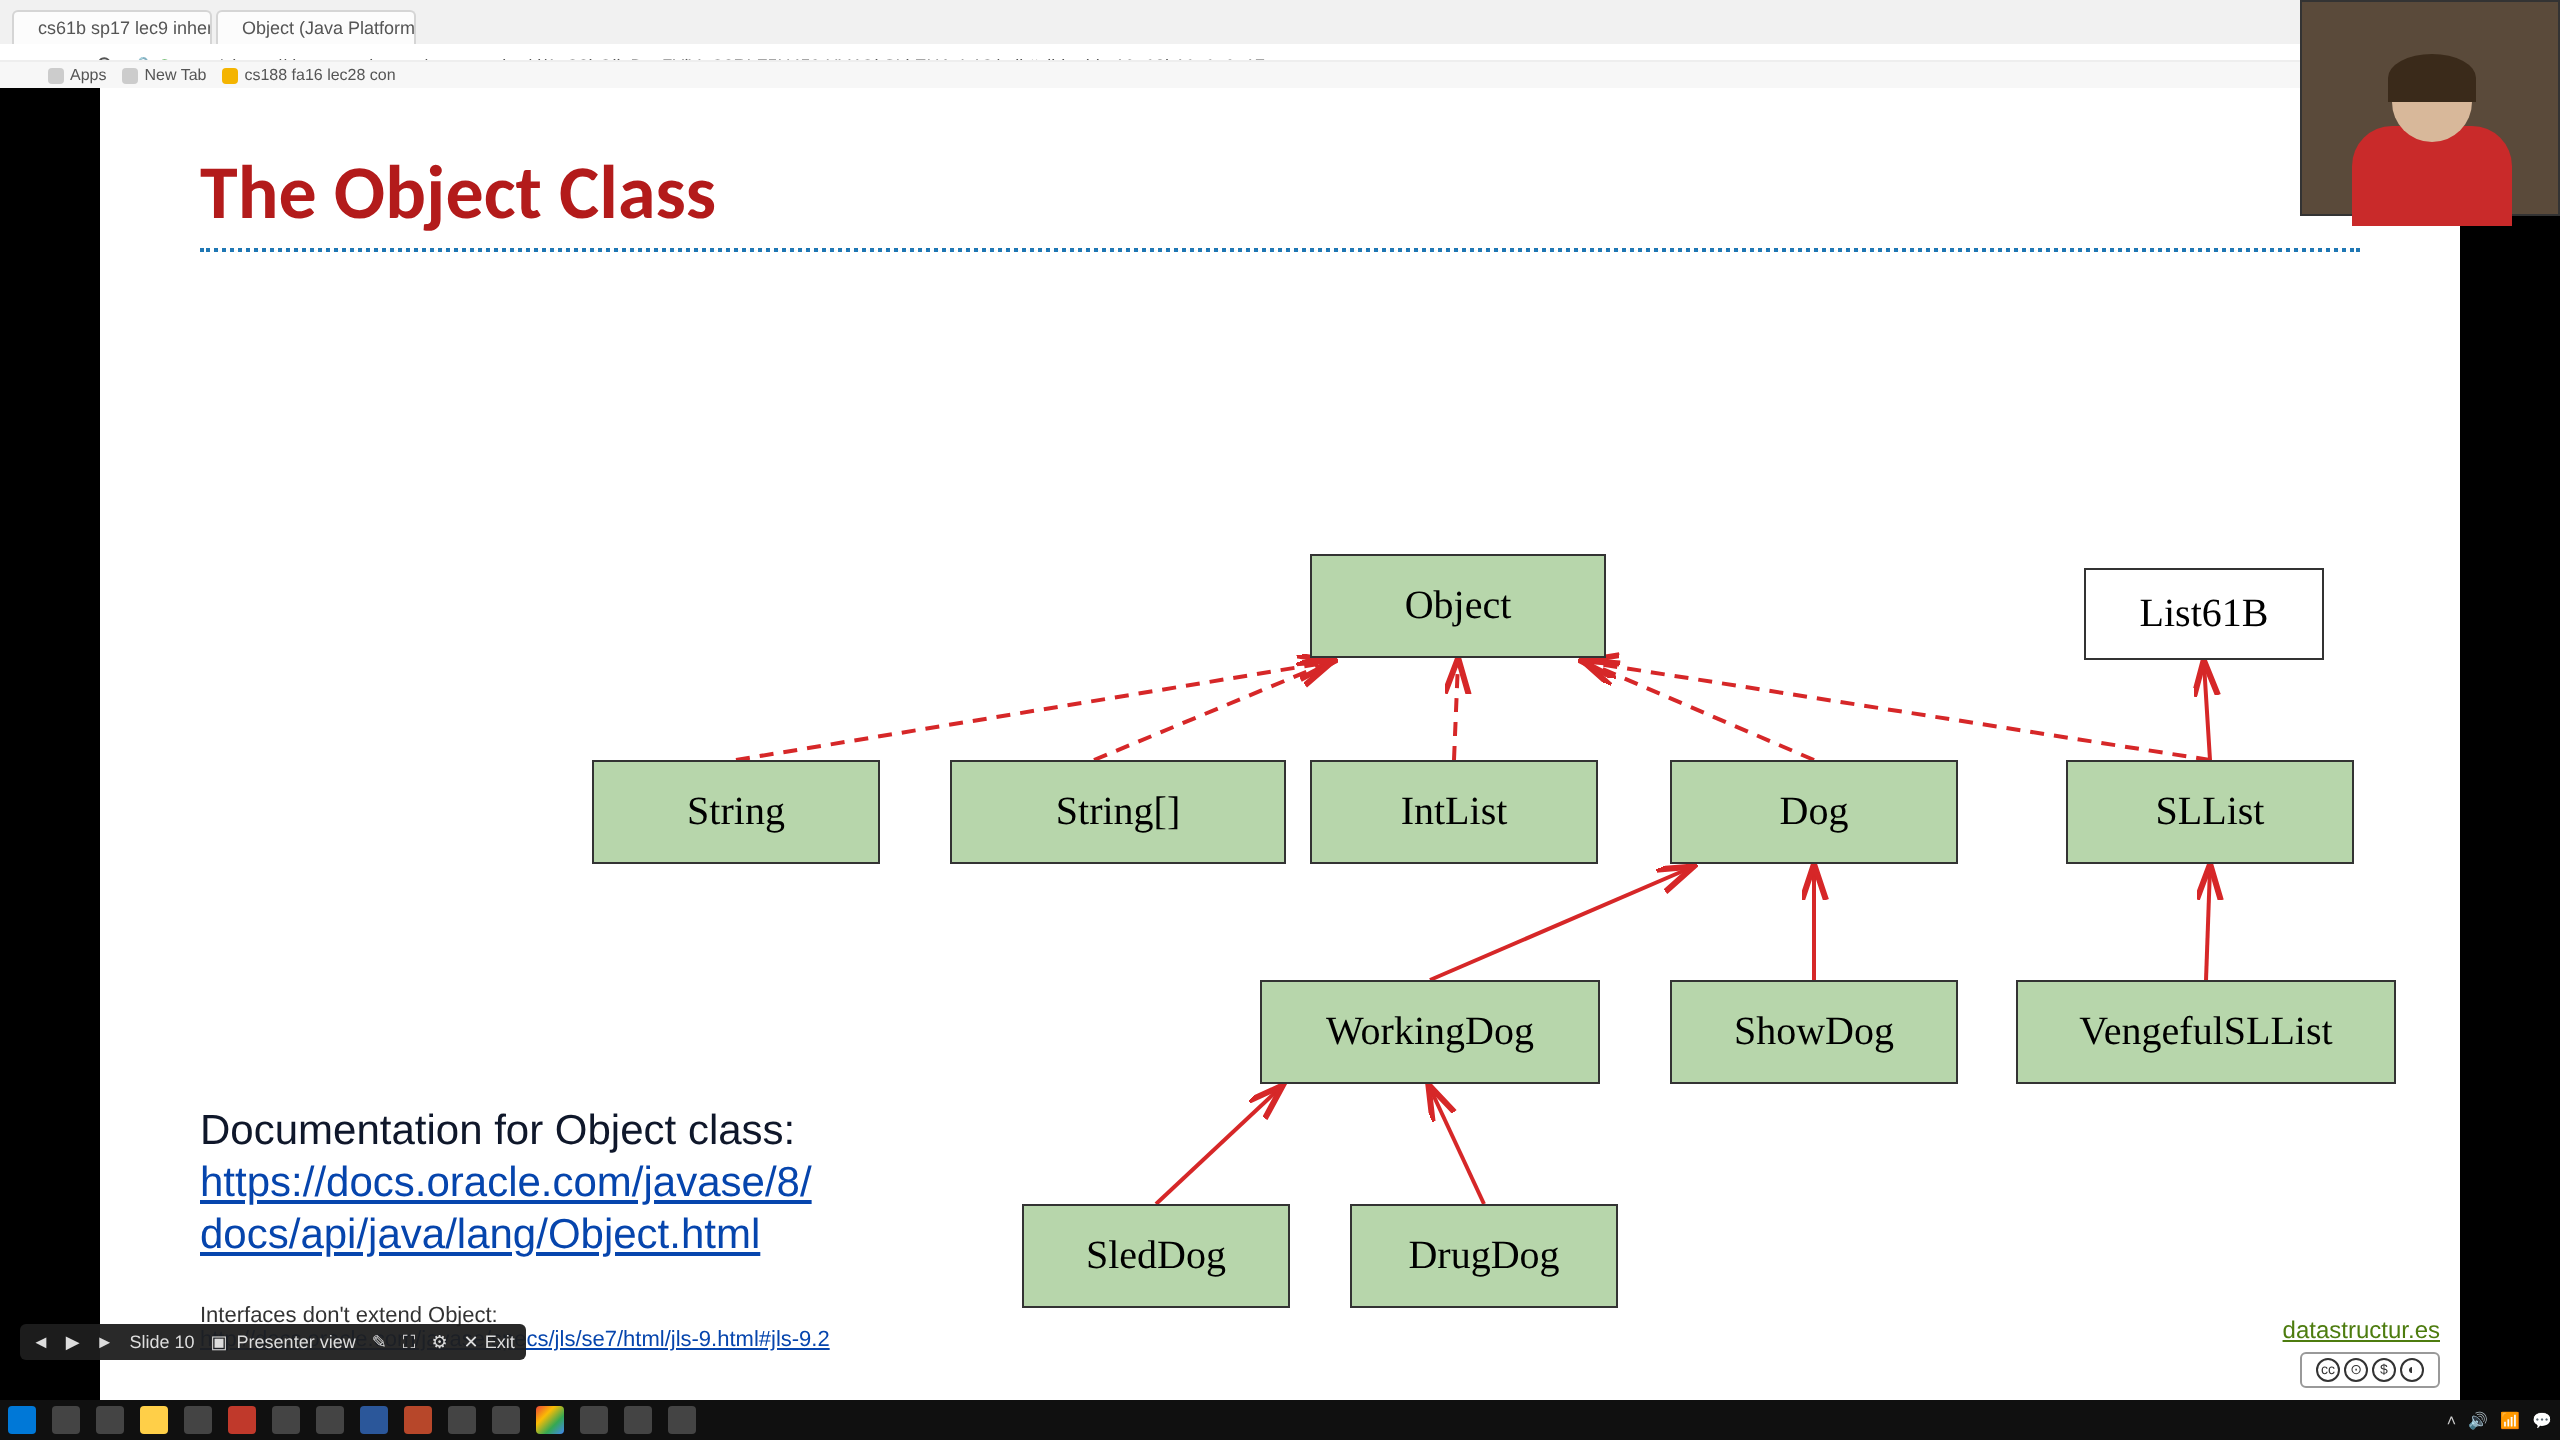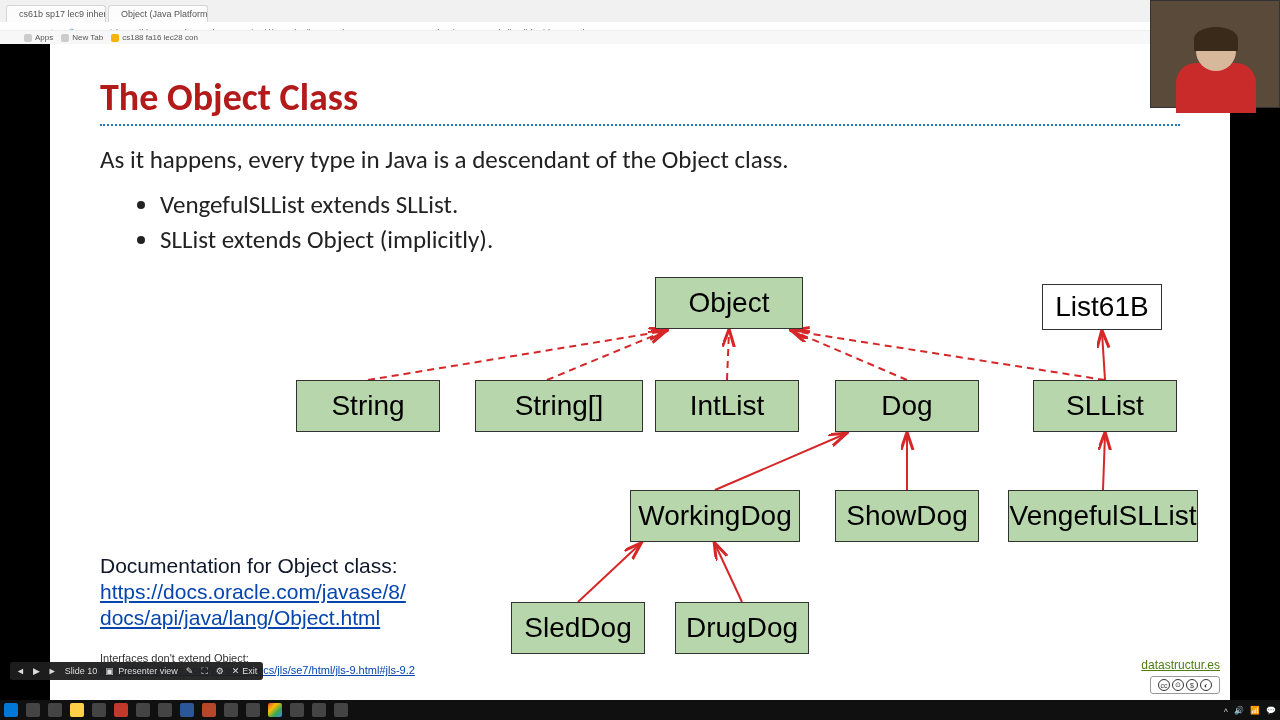--- a/index.html
+++ b/index.html
@@ -30,21 +30,21 @@
   .doclbl { position:absolute; left:50px; top:510px; font-size:21px; color:#0f172a;}
   .doclink { position:absolute; left:50px; top:535px; font-size:21px; color:#0645ad; text-decoration:underline; line-height:1.25;}
   .foot1 { position:absolute; left:50px; top:608px; font-size:11px; color:#333;}
   .foot2 { position:absolute; left:50px; top:620px; font-size:11px; color:#0645ad; text-decoration:underline;}
   .brand { position:absolute; right:10px; bottom:28px; font-size:12px; color:#4d7c0f; text-decoration:underline;}
   .cc { position:absolute; right:10px; bottom:6px; width:70px; height:18px; background:#fff; border:1px solid #999; border-radius:3px; font-size:8px; display:flex; align-items:center; justify-content:center; gap:2px; color:#333;}
   .cc span{width:12px;height:12px;border:1px solid #333;border-radius:50%;font-size:7px;display:flex;align-items:center;justify-content:center;}
   
   
   .diagram { position:absolute; left:0; top:0; width:1180px; height:656px; pointer-events:none;}
-  .node { position:absolute; border:1.5px solid #333; background:#b7d6ab; font-size:28px; font-family: Liberation Sans, sans-serif; display:flex; align-items:center; justify-content:center; padding:8px 0;}
+  .node { position:absolute; border:1.5px solid #333; background:#b7d6ab; font-size:20px; font-family: Liberation Serif, serif; display:flex; align-items:center; justify-content:center; padding:8px 0;}
   .node.white { background:#fff;}
   svg.arrows { position:absolute; left:0; top:0; width:1180px; height:656px;}
   
   
   .ptool { position:absolute; left:0; bottom:20px; height:18px; background:rgba(30,30,30,.95); display:flex; align-items:center; padding:0 6px; gap:8px; border-radius:3px; margin-left:10px;}
   .ptool span { color:#ddd; font-size:9px; display:flex; align-items:center; gap:3px;}
   .ptool .icn{width:10px;height:10px;display:inline-block;}
   
   
   .taskbar { position:absolute; left:0; bottom:0; width:1280px; height:20px; background:#101010; display:flex; align-items:center; padding:0 4px; gap:8px;}
@@ -101,27 +101,20 @@
   <div class="bm">
       <span class="dot" style="background:#f4b400"></span>
       <span>cs188 fa16 lec28 con</span>
     </div>
 </div>
 
 <div class="stage">
   <div class="slide">
     <div class="title">The Object Class</div>
     <div class="dotline"></div>
-    <div class="body">
-      <div>As it happens, every type in Java is a descendant of the Object class.</div>
-      <ul>
-        <li>VengefulSLList extends SLList.</li>
-        <li>SLList extends Object (implicitly).</li>
-      </ul>
-    </div>
     <div class="doclbl">Documentation for Object class:</div>
     <div class="doclink">
       <span>https://docs.oracle.com/javase/8/</span><br>
       <span>docs/api/java/lang/Object.html</span>
     </div>
     <div class="foot1">Interfaces don't extend Object:</div>
     <a class="foot2">http://docs.oracle.com/javase/specs/jls/se7/html/jls-9.html#jls-9.2</a>
     <a class="brand">datastructur.es</a>
     <div class="cc">
         <span>cc</span>

